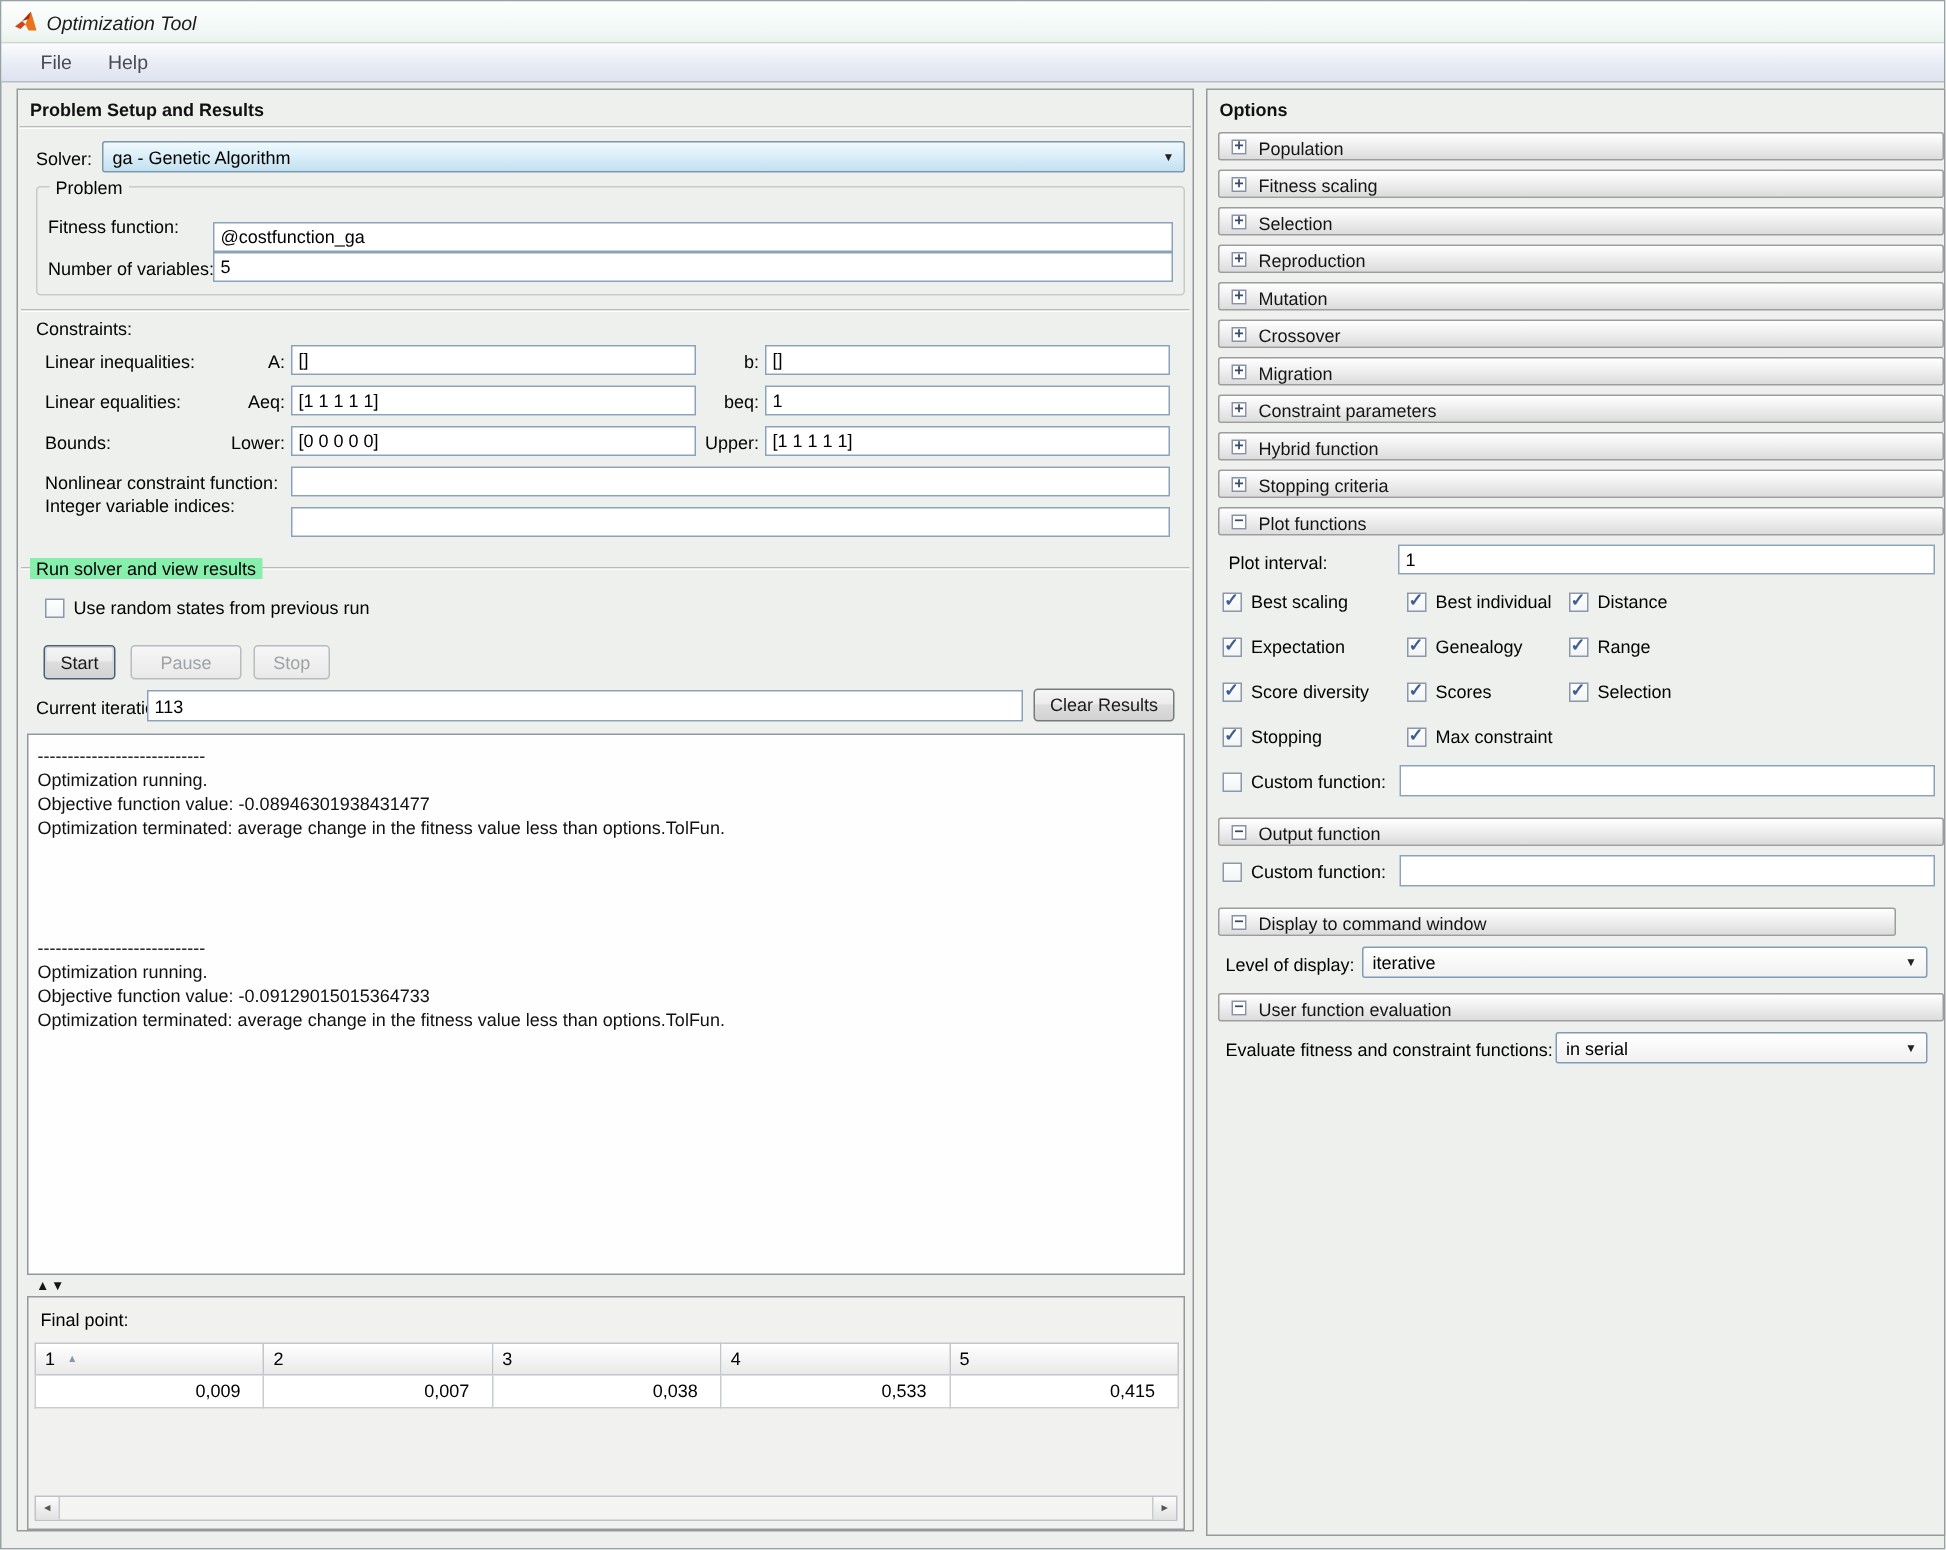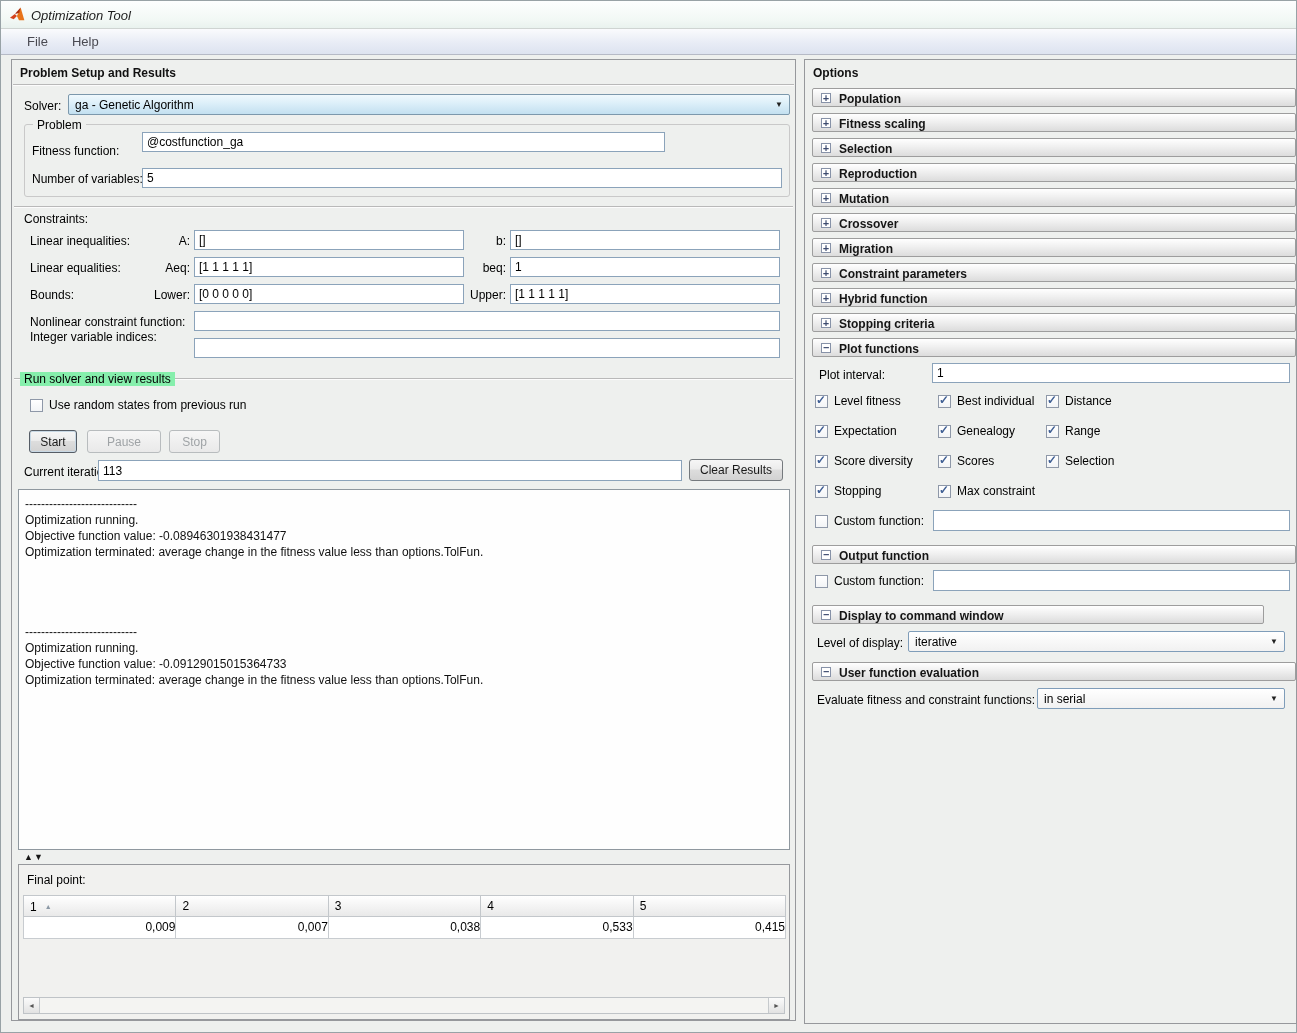--- a/index.html
+++ b/index.html
@@ -65,36 +65,36 @@
   
   .groupbox { position:absolute; border:1px solid #c9c9c9; border-radius:3px; }
   .legend { position:absolute; top:-7px; left:8px; background:#eef0ee; padding:0 4px; font-size:12px; }
 
   
   #results-box { position:absolute; background:#fefefe; border:1px solid #8f989f;
     white-space:pre-wrap; font-size:12px; line-height:16px; padding:6px 6px; overflow:hidden; color:#111; }
 
   
   .acc { position:absolute; height:19px; border:1px solid #9d9d9d; border-radius:2px;
-    background:linear-gradient(180deg,#ffffff 0%,#f0f0f0 45%,#dcdcdc 100%);font-weight:bold; }
+    background:linear-gradient(180deg,#ffffff 0%,#f0f0f0 45%,#dcdcdc 100%); }
   .acc .exp { position:absolute; left:8px; top:4px; width:10px; height:10px; border:1px solid #8792a8; background:#fff; }
   .acc .exp::after { content:"+"; position:absolute; left:1px; top:-1px; font:bold 10px/10px "DejaVu Sans Mono",monospace; color:#3c4a6e; }
   .acc .exp.minus::after { content:"\2212"; left:1px; }
   .acc .at { position:absolute; left:26px; top:3px; font-size:12px; color:#151515; white-space:nowrap; }
 
   
   #fp-table { position:absolute; }
   .fp-hrow { display:flex; height:22px; }
   .fp-hcell { flex:1; background:linear-gradient(180deg,#ffffff,#e9e9e9);
     border-top:1px solid #c3c7cb; border-bottom:1px solid #c3c7cb; border-right:1px solid #c3c7cb;
     padding-left:6px; line-height:21px; font-size:12px; }
   .fp-hcell:first-child { border-left:1px solid #c3c7cb; }
   .fp-drow { display:flex; height:22px; background:#fff; }
   .fp-dcell { flex:1; border-right:1px solid #c8ccd0; border-bottom:1px solid #c8ccd0;
-    text-align:right; padding-right:0; line-height:21px; font-size:12px; }
+    text-align:right; padding-right:15px; line-height:21px; font-size:12px; }
   .fp-dcell:first-child { border-left:1px solid #c8ccd0; }
   .sorticon { font-size:7px; color:#8b98a5; margin-left:8px; vertical-align:2px; }
 
   
   .hscroll { position:absolute; height:17px; border:1px solid #bfc3c7; background:#f4f4f2; }
   .hs-arrow { position:absolute; top:0; width:16px; height:15px; background:linear-gradient(180deg,#fbfbfb,#e2e2e2);
     border-right:1px solid #c6cacd; text-align:center; font-size:7px; line-height:15px; color:#555; }
   .hs-arrow.right { right:0; border-right:none; border-left:1px solid #c6cacd; }
 
   .split-arrows { position:absolute; font-size:9px; color:#151515; letter-spacing:1px; }
@@ -125,21 +125,21 @@
     <span class="lbl" style="left:12px; top:39px;">Solver:</span>
     <div class="combo blue" style="left:56px; top:34px; width:722px;">
       <span class="ct">ga - Genetic Algorithm</span>
       <span class="ca">▼</span>
     </div>
 
     <div class="groupbox" style="left:12px; top:64px; width:766px; height:73px;">
       <span class="legend">Problem</span>
     </div>
     <span class="lbl" style="left:20px; top:84px;">Fitness function:</span>
-    <input class="tf" style="left: 130px; top: 72px; width: 523px;" value="@costfunction_ga">
+    <input class="tf" style="left: 130px; top: 88px; width: 640px;" value="@costfunction_ga">
     <span class="lbl" style="left:20px; top:112px;">Number of variables:</span>
     <input class="tf" style="left: 130px; top: 108px; width: 640px;" value="5">
 
     <div class="etched" style="left:2px; right:2px; top:146px;"></div>
     <span class="lbl" style="left:12px; top:152px;">Constraints:</span>
 
     <span class="lbl" style="left:18px; top:174px;">Linear inequalities:</span>
     <span class="lbl lbl-r" style="left:130px; top:174px; width:48px;">A:</span>
     <input class="tf" style="left: 182px; top: 170px; width: 270px;" value="[]">
     <span class="lbl lbl-r" style="left:440px; top:174px; width:54px;">b:</span>
@@ -270,21 +270,21 @@
       <span class="at">Plot functions</span>
     </div>
 
     <span class="lbl" style="left:14px; top:308px;">Plot interval:</span>
     <input class="tf" style="left: 127px; top: 303px; width: 358px;" value="1">
 
     <div class="cbwrap" style="left:10px; top:334px;">
       <span class="cb checked">
           <span class="mark">✓</span>
         </span>
-      <span class="cblabel">Level fitness</span>
+      <span class="cblabel">Best scaling</span>
     </div>
     <div class="cbwrap" style="left:133px; top:334px;">
       <span class="cb checked">
           <span class="mark">✓</span>
         </span>
       <span class="cblabel">Best individual</span>
     </div>
     <div class="cbwrap" style="left:241px; top:334px;">
       <span class="cb checked">
           <span class="mark">✓</span>

